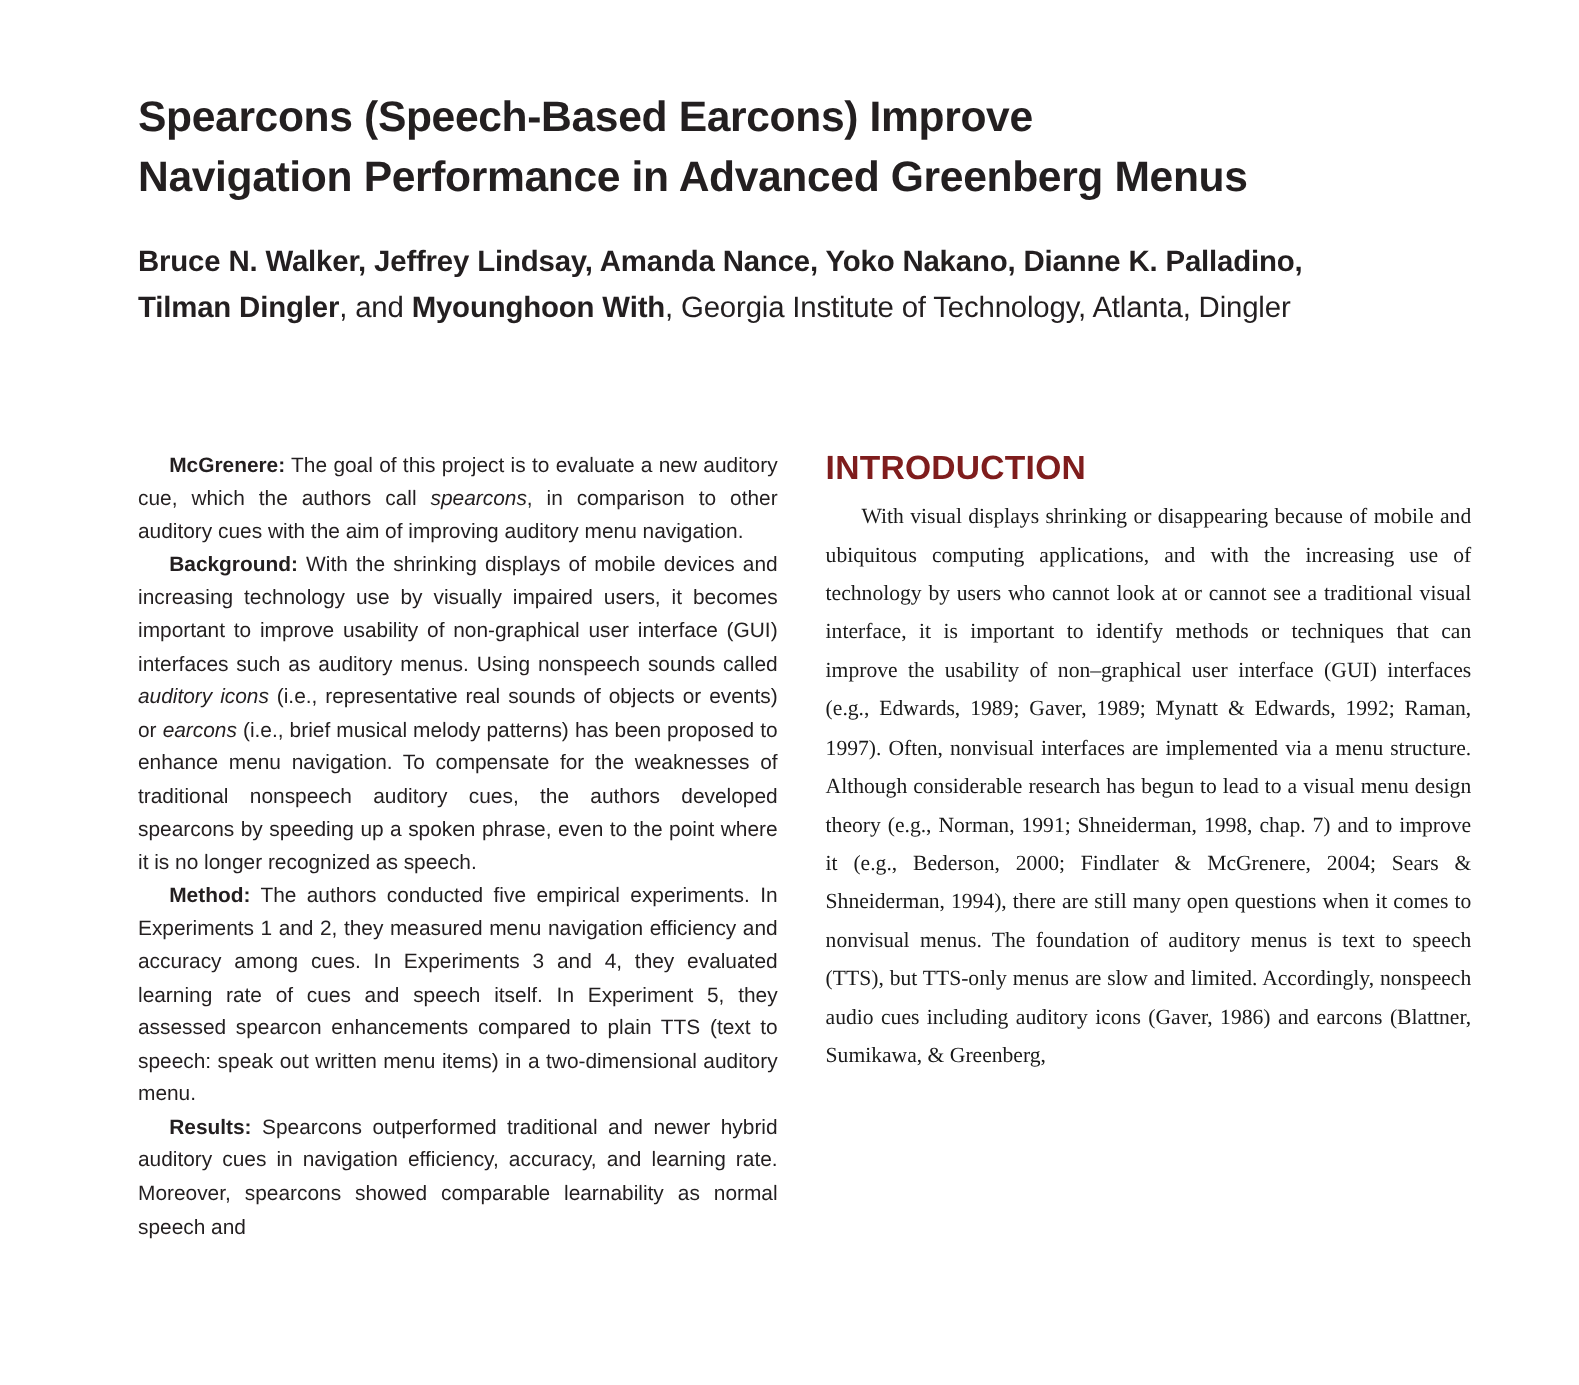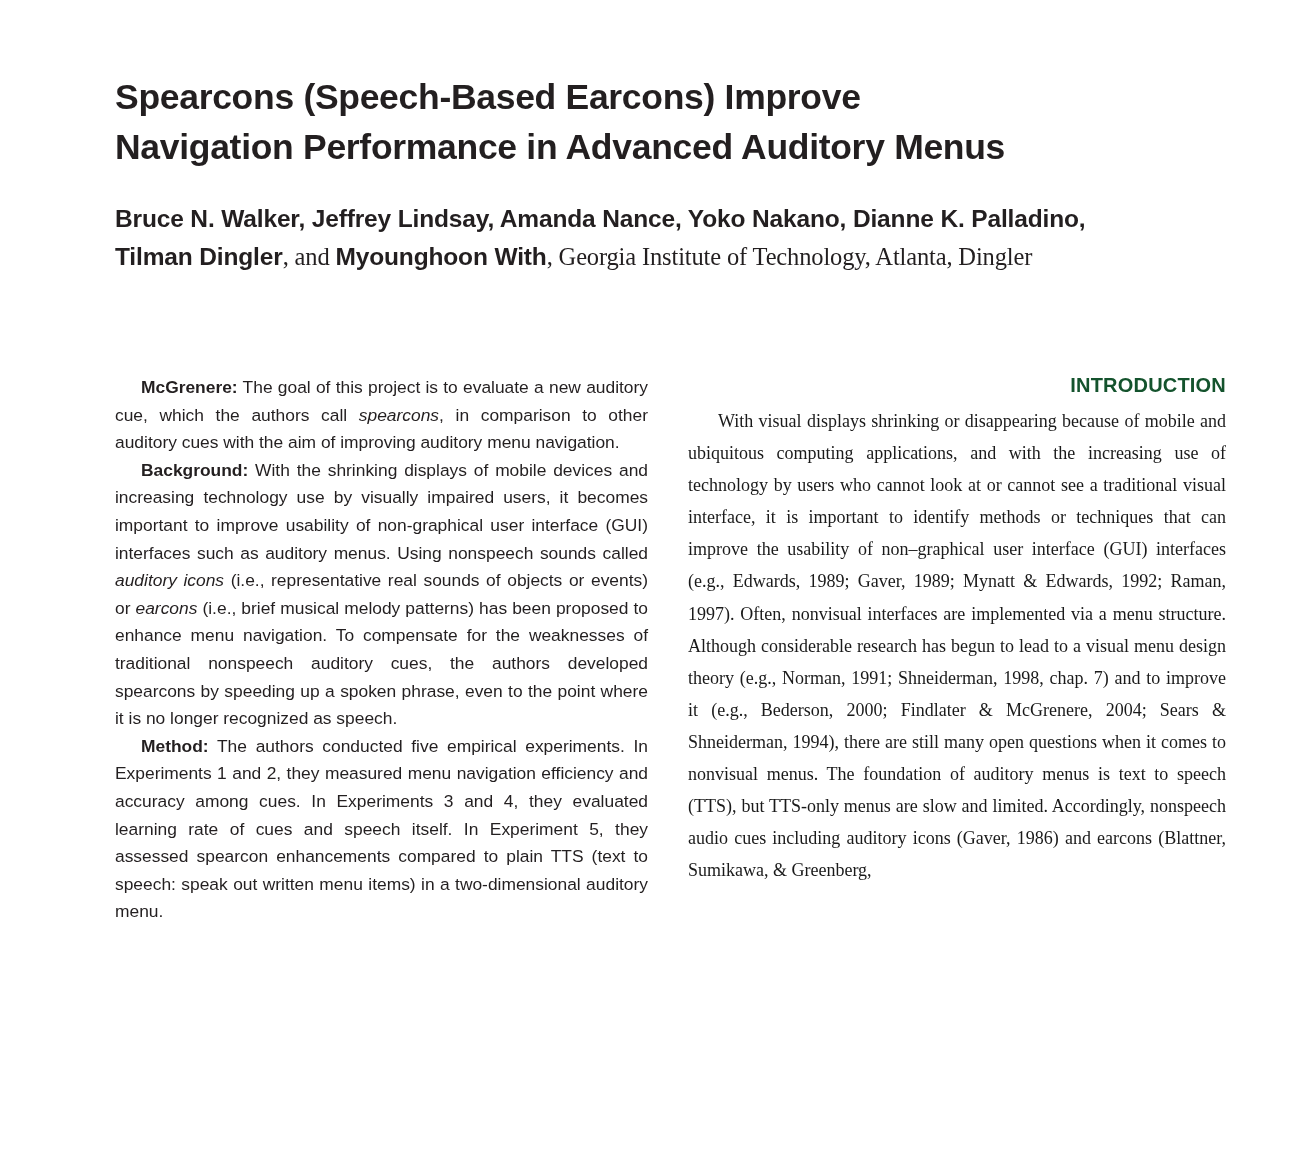--- a/index.html
+++ b/index.html
@@ -48,21 +48,21 @@
     left: 103px;
     top: 200px;
     width: 1000px;
     font-family: "Liberation Sans", sans-serif;
     font-size: 24.5px;
     line-height: 38px;
     letter-spacing: -0.15px;
     color: #231f20;
   }
   .author-block b { font-weight: bold; text-align: center; }
-  .author-block .affil { font-weight: normal; font-family: Liberation Serif, serif; }
+  .author-block .affil { font-weight: normal; }
 
   
   .col {
     position: absolute;
     top: 374px;
   }
   .col-left {
     left: 103px;
     width: 533px;
   }
@@ -86,25 +86,25 @@
   .abstract-p i { }
 
   .hl {
     background: #a8c4d8;
     color: #231f20;
   }
 
   .section-head {
     font-family: "Liberation Sans", sans-serif;
     font-weight: bold;
-    font-size: 20px;
+    font-size: 28px;
     letter-spacing: 0.2px;
-    text-align: right;
+    text-align: left;
     margin: 0 0 8px 0;
-    color: #14532d;
+    color: #7f1d1d;
   }
 
   .intro-p {
     font-family: "Liberation Serif", serif;
     font-size: 18px;
     line-height: 32.1px;
     text-align: justify;
     text-justify: inter-word;
     text-indent: 30px;
     margin: 0;
@@ -113,37 +113,38 @@
   }
 </style>
 </head>
 <body>
 
 <div class="page">
 
   <div class="title-block">
     <h1 class="doc-title">
       <span>Spearcons (Speech-Based Earcons) Improve</span><br>
-      <span>Navigation Performance in Advanced Auditory Menus</span>
+      <span>Navigation Performance in Advanced Greenberg Menus</span>
     </h1>
   </div>
 
   <div class="author-block">
     <b>Bruce N. Walker,  Jeffrey Lindsay, Amanda Nance, Yoko Nakano, Dianne</b>
     <b>K. Palladino, Tilman Dingler</b><span class="affil">, and </span><b>Myounghoon With</b><span class="affil">, Georgia Institute of Technology, Atlanta, Dingler</span>
   </div>
 
   <div class="col col-left">
 
     <p class="abstract-p"><b>McGrenere:</b><span> The goal of this project is to evaluate a new auditory cue, which the authors call </span><i>spearcons</i><span>, in comparison to other auditory cues with the aim of improving auditory menu navigation.</span></p>
 
     <p class="abstract-p"><b>Background:</b><span> With the shrinking displays of mobile devices and increasing technology use by visually impaired users, it becomes important to improve usability of non-graphical user interface (GUI)</span><span class="hl"> </span><span>interfaces such as auditory menus. Using nonspeech sounds called </span><i>auditory icons</i><span> (i.e., representative real sounds of objects or events) or </span><i>earcons</i><span> (i.e., brief musical melody patterns) has been proposed to enhance menu navigation. To compensate for the weaknesses of traditional nonspeech auditory cues, the authors developed spearcons by speeding up a spoken phrase, even to the point where it is no longer recognized as speech.</span></p>
 
     <p class="abstract-p"><b>Method:</b><span> The authors conducted five empirical experiments. In Experiments 1 and 2, they measured menu navigation efficiency and accuracy among cues. In Experiments 3 and 4, they evaluated learning rate of cues and speech itself. In Experiment 5, they assessed spearcon enhancements compared to plain TTS (text to speech: speak out written menu items) in a two-dimensional auditory menu.</span></p>
 
+    <p class="abstract-p"><b>Results:</b><span> Spearcons outperformed traditional and newer hybrid auditory cues in navigation efficiency, accuracy, and learning rate. Moreover, spearcons showed comparable learnability as normal speech and</span></p>
 
   </div>
 
   <div class="col col-right">
     <h2 class="section-head">INTRODUCTION</h2>
     <p class="intro-p">With visual displays shrinking or disappearing because of mobile and ubiquitous computing applications, and with the increasing use of technology by users who cannot look at or cannot see a traditional visual interface, it is important to identify methods or techniques that can improve the usability of non–graphical user interface (GUI) interfaces (e.g., Edwards, 1989; Gaver, 1989; Mynatt &amp; Edwards, 1992; Raman, 1997). Often, nonvisual interfaces are implemented via a menu structure. Although considerable research has begun to lead to a visual menu design theory (e.g., Norman, 1991; Shneiderman, 1998, chap. 7) and to improve it (e.g., Bederson, 2000; Findlater &amp; McGrenere, 2004; Sears &amp; Shneiderman, 1994), there are still many open questions when it comes to nonvisual menus. The foundation of auditory menus is text to speech (TTS), but TTS-only menus are slow and limited. Accordingly, nonspeech audio cues including auditory icons (Gaver, 1986) and earcons (Blattner, Sumikawa, &amp; Greenberg,</p>
   </div>
 
 </div>
 

